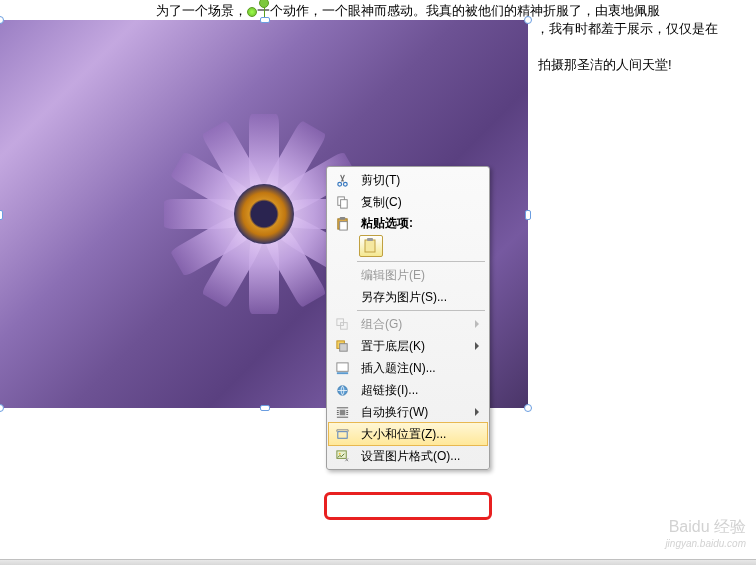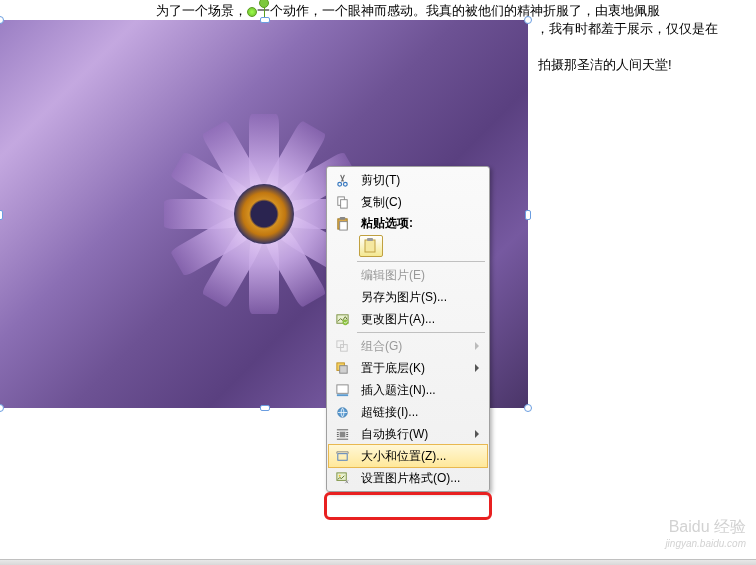--- a/index.html
+++ b/index.html
@@ -304,31 +304,20 @@
   </div>
   <div class="menu-sep"></div>
   <div class="menu-item disabled">
     <span class="icon-col"></span>
     <span class="menu-label">编辑图片(E)</span>
   </div>
   <div class="menu-item">
     <span class="icon-col"></span>
     <span class="menu-label">另存为图片(S)...</span>
   </div>
-  <div class="menu-item">
-    <span class="icon-col">
-      <svg width="15" height="15" viewBox="0 0 16 16">
-          <rect x="2" y="3" width="12" height="9" fill="#e8f0d0" stroke="#7a9040"></rect>
-          <path d="M3 10l3-3 2 2 3-4 2 3" stroke="#5a7020" fill="none"></path>
-          <circle cx="11" cy="11" r="3" fill="#8bc040"></circle>
-          <path d="M10 11l1 1 2-2" stroke="#fff" fill="none"></path>
-        </svg>
-    </span>
-    <span class="menu-label">更改图片(A)...</span>
-  </div>
   <div class="menu-sep"></div>
   <div class="menu-item disabled">
     <span class="icon-col">
       <svg width="15" height="15" viewBox="0 0 16 16">
           <rect x="2" y="2" width="7" height="7" fill="none" stroke="#999"></rect>
           <rect x="6" y="6" width="7" height="7" fill="none" stroke="#999"></rect>
         </svg>
     </span>
     <span class="menu-label">组合(G)</span>
     <span class="submenu-arrow" style="border-left-color:#bbb"></span>

